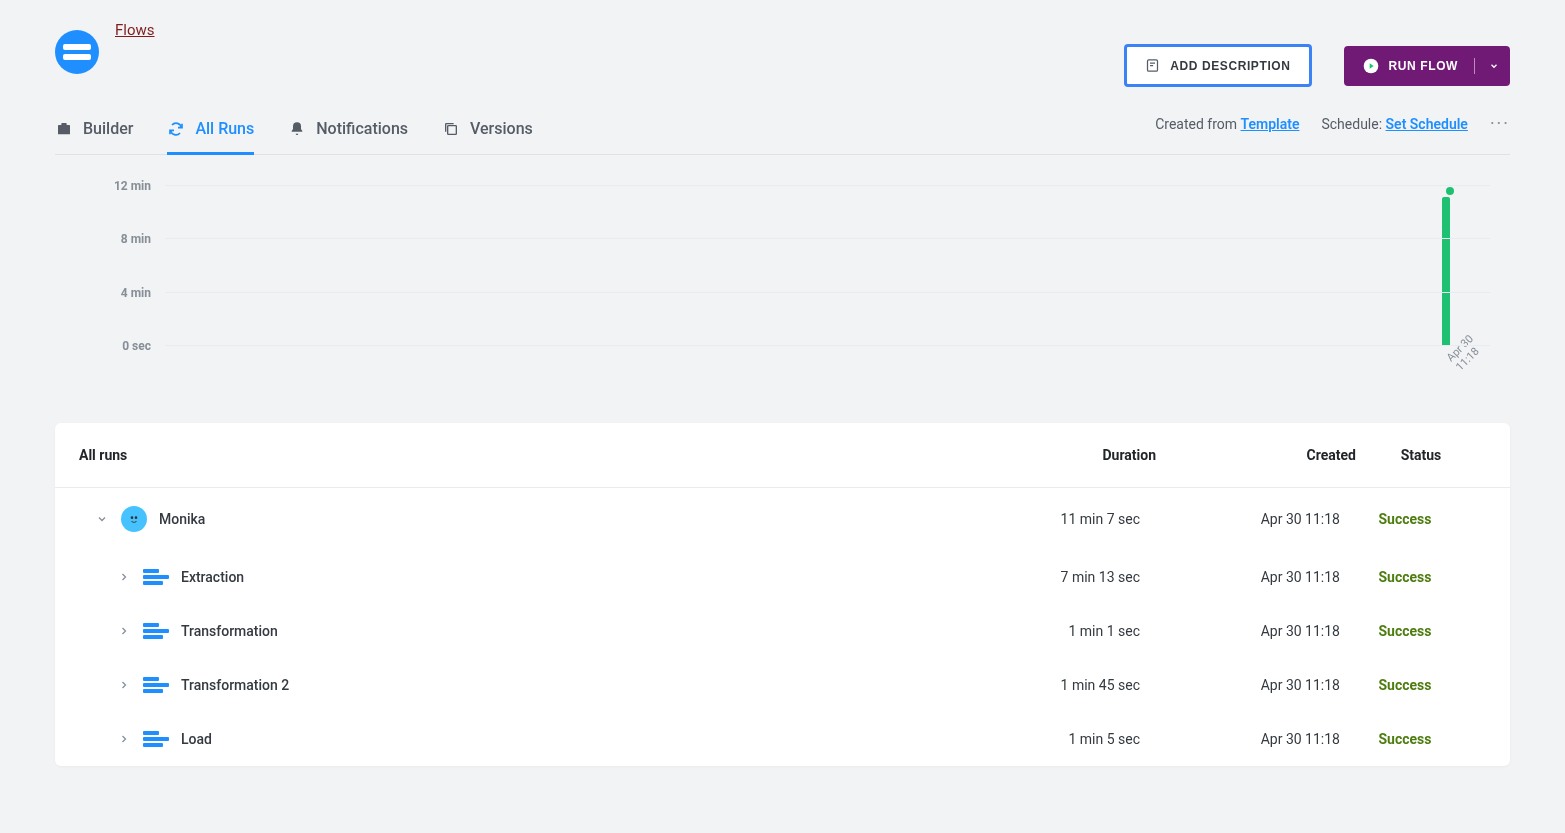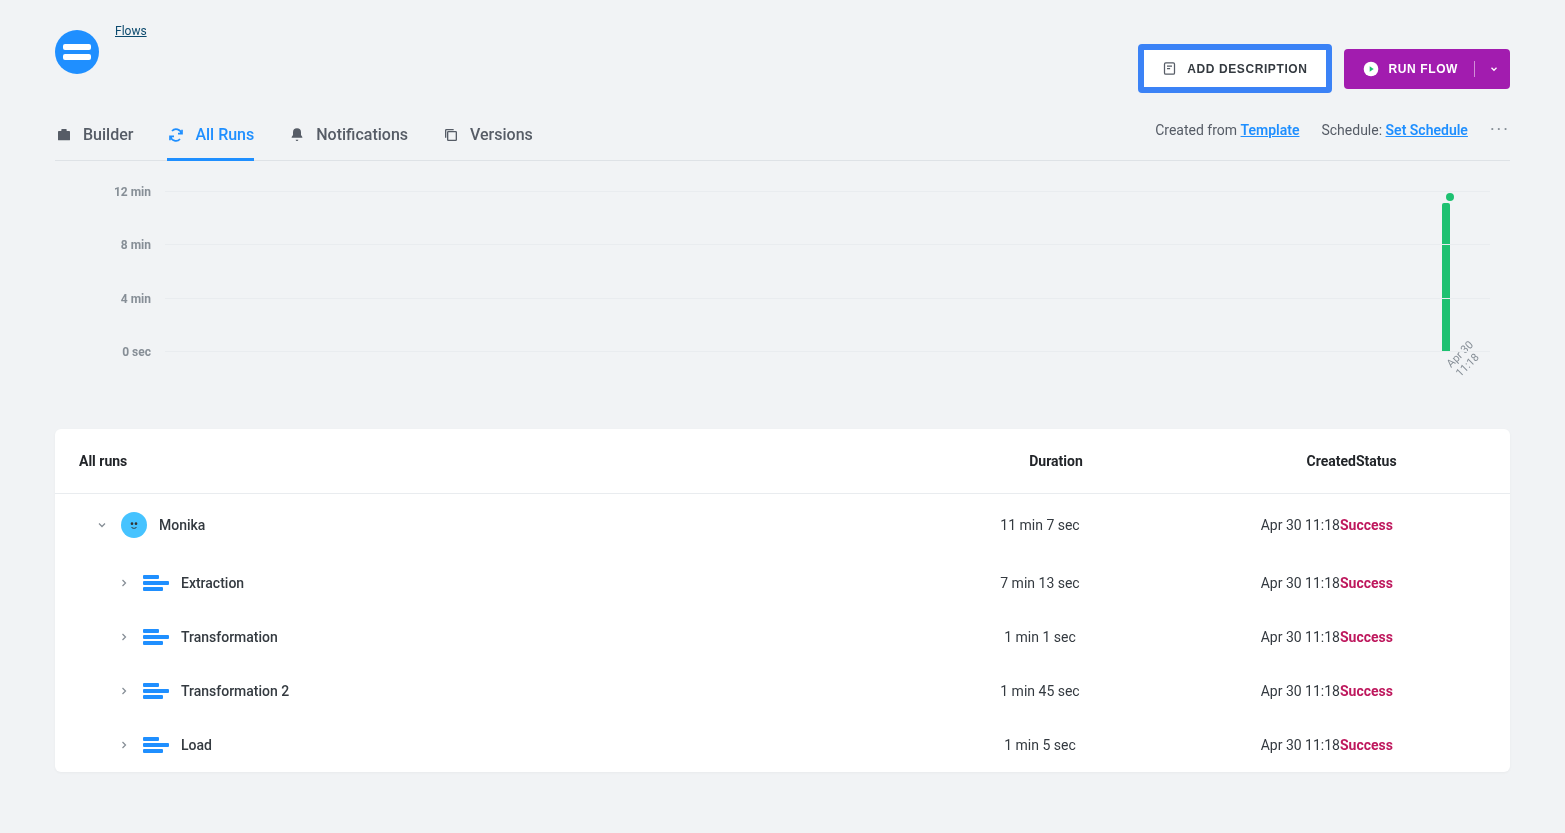--- a/index.html
+++ b/index.html
@@ -4,28 +4,28 @@
 <style>
 * { margin: 0; padding: 0; box-sizing: border-box; }
 body { font-family: -apple-system, BlinkMacSystemFont, "Segoe UI", Roboto, Helvetica, Arial, sans-serif; background: #f1f3f5; color: #222529; }
 .page { padding: 20px 55px 40px; }
 .header { display: flex; align-items: flex-start; justify-content: space-between; }
 .header-left { display: flex; align-items: flex-start; gap: 16px; }
 .logo { width: 44px; height: 44px; border-radius: 50%; background: #1f8fff; flex-shrink: 0; margin-top: 10px; display:flex; align-items:center; justify-content:center; overflow:hidden; }
 .logo-inner { width:44px; height:44px; position:relative; }
 .logo-inner::before { content:""; position:absolute; left:8px; right:8px; top:14px; height:6px; background:#fff; border-radius:2px; }
 .logo-inner::after { content:""; position:absolute; left:8px; right:8px; bottom:14px; height:6px; background:#fff; border-radius:2px; }
-.breadcrumb { font-size: 12px; color: #0c4a6e; text-decoration: underline; cursor:pointer; }
+.breadcrumb { font-size: 15px; color: #7f1d1d; text-decoration: underline; cursor:pointer; }
 .title-wrap { display:flex; align-items:center; gap:10px; margin-top:2px; }
 .title { font-size: 32px; font-weight: 600; color:#222529; }
 .edit-badge { width:22px; height:22px; background:#adb5bd; border-radius:3px; display:flex; align-items:center; justify-content:center; }
 .header-right { display:flex; align-items:center; gap:12px; padding-top:24px; }
 .btn { display:inline-flex; align-items:center; gap:10px; font-size:12px; font-weight:700; letter-spacing:.6px; padding:11px 18px; border-radius:4px; cursor:pointer; border:1px solid transparent; }
-.btn-outline { background:#fff; border:6px solid #3b82f6; color:#343a40; }
-.btn-run { background:#a21caf; color:#fff; padding-right:10px; }
+.btn-outline { background:#fff; border:3px solid #3b82f6; color:#343a40; }
+.btn-run { background:#701a75; color:#fff; padding-right:10px;margin-left:20px; }
 .btn-run .divider { width:1px; height:16px; background:rgba(255,255,255,.5); margin-left:6px; }
 .btn-run .caret { margin-left:4px; }
 .tabs-row { display:flex; align-items:center; justify-content:space-between; margin-top:20px; border-bottom:1px solid #dee2e6; }
 .tabs { display:flex; gap:34px; }
 .tab { display:flex; align-items:center; gap:10px; padding:12px 0 16px; font-size:16px; font-weight:500; color:#565c66; cursor:pointer; position:relative;justify-content:center; }
 .tab.active { color:#1f8fff; }
 .tab.active::after { content:""; position:absolute; left:0; right:0; bottom:-1px; height:3px; background:#1f8fff; }
 .tab-icon { width:18px; height:18px; display:flex; align-items:center; justify-content:center; color:inherit; }
 .meta { display:flex; align-items:center; gap:22px; font-size:14px; color:#565c66; padding-bottom:14px; }
 .meta a { color:#1f8fff; text-decoration:underline; font-weight:600; cursor:pointer; }
@@ -34,34 +34,34 @@
 .chart-grid { position:relative; height:160px; margin-left:60px; margin-right:20px; }
 .gridline { position:absolute; left:0; right:0; border-top:1px solid #e9ecef; }
 .gridlabel { position:absolute; font-size:12px; color:#868e96; right:100%; transform:translateY(-50%); padding-right:14px; white-space:nowrap;font-weight:bold; }
 .bar-area { position:absolute; left:0; right:0; top:0; bottom:0; }
 .chart-bar { position:absolute; width:8px; background:#1ec171; border-radius:2px 2px 0 0; }
 .chart-dot { position:absolute; width:8px; height:8px; background:#1ec171; border-radius:50%; transform:translate(-50%,-50%); }
 .bar-label { position:absolute; font-size:11px; color:#868e96; transform:rotate(-45deg); transform-origin:left top; white-space:nowrap; }
 .card { background:#fff; border-radius:6px; margin-top:38px; box-shadow:0 1px 3px rgba(0,0,0,.04); }
 .thead { display:flex; align-items:center; padding:24px 24px; border-bottom:1px solid #e9ecef; font-size:14px; font-weight:700; color:#222529; }
 .col-name { flex:1; }
-.col-duration { width:200px; text-align:center; }
+.col-duration { width:200px; text-align:right; }
 .col-created { width:200px; text-align:right; }
-.col-status { width:130px; text-align:left; }
+.col-status { width:130px; text-align:center; }
 .trow { display:flex; align-items:center; padding:18px 40px; font-size:14px; color:#343a40; }
 .trow .col-name { display:flex; align-items:center; gap:12px; }
 .expand-icon { width:14px; color:#868e96; cursor:pointer; display:flex; align-items:center; justify-content:center; }
 .avatar { width:26px; height:26px; border-radius:50%; background:#46c3ff; display:flex; align-items:center; justify-content:center; font-size:12px; }
 .phase-icon { width:26px; height:18px; display:flex; flex-direction:column; gap:2px; justify-content:center; }
 .phase-icon span { height:4px; background:#1f8fff; border-radius:1px; }
 .phase-icon span:nth-child(1){ width:60%; }
 .phase-icon span:nth-child(2){ width:100%; }
 .phase-icon span:nth-child(3){ width:75%; }
 .subrow .col-name { padding-left:22px;text-align:right; }
-.status-success { color:#be185d; font-weight:700; }
+.status-success { color:#4d7c0f; font-weight:700; }
 .name-text { font-weight:500; }
 svg { display:block; }
 </style>
 </head>
 <body>
 
 <div class="page">
   <div class="header">
     <div class="header-left">
       <div class="logo">

